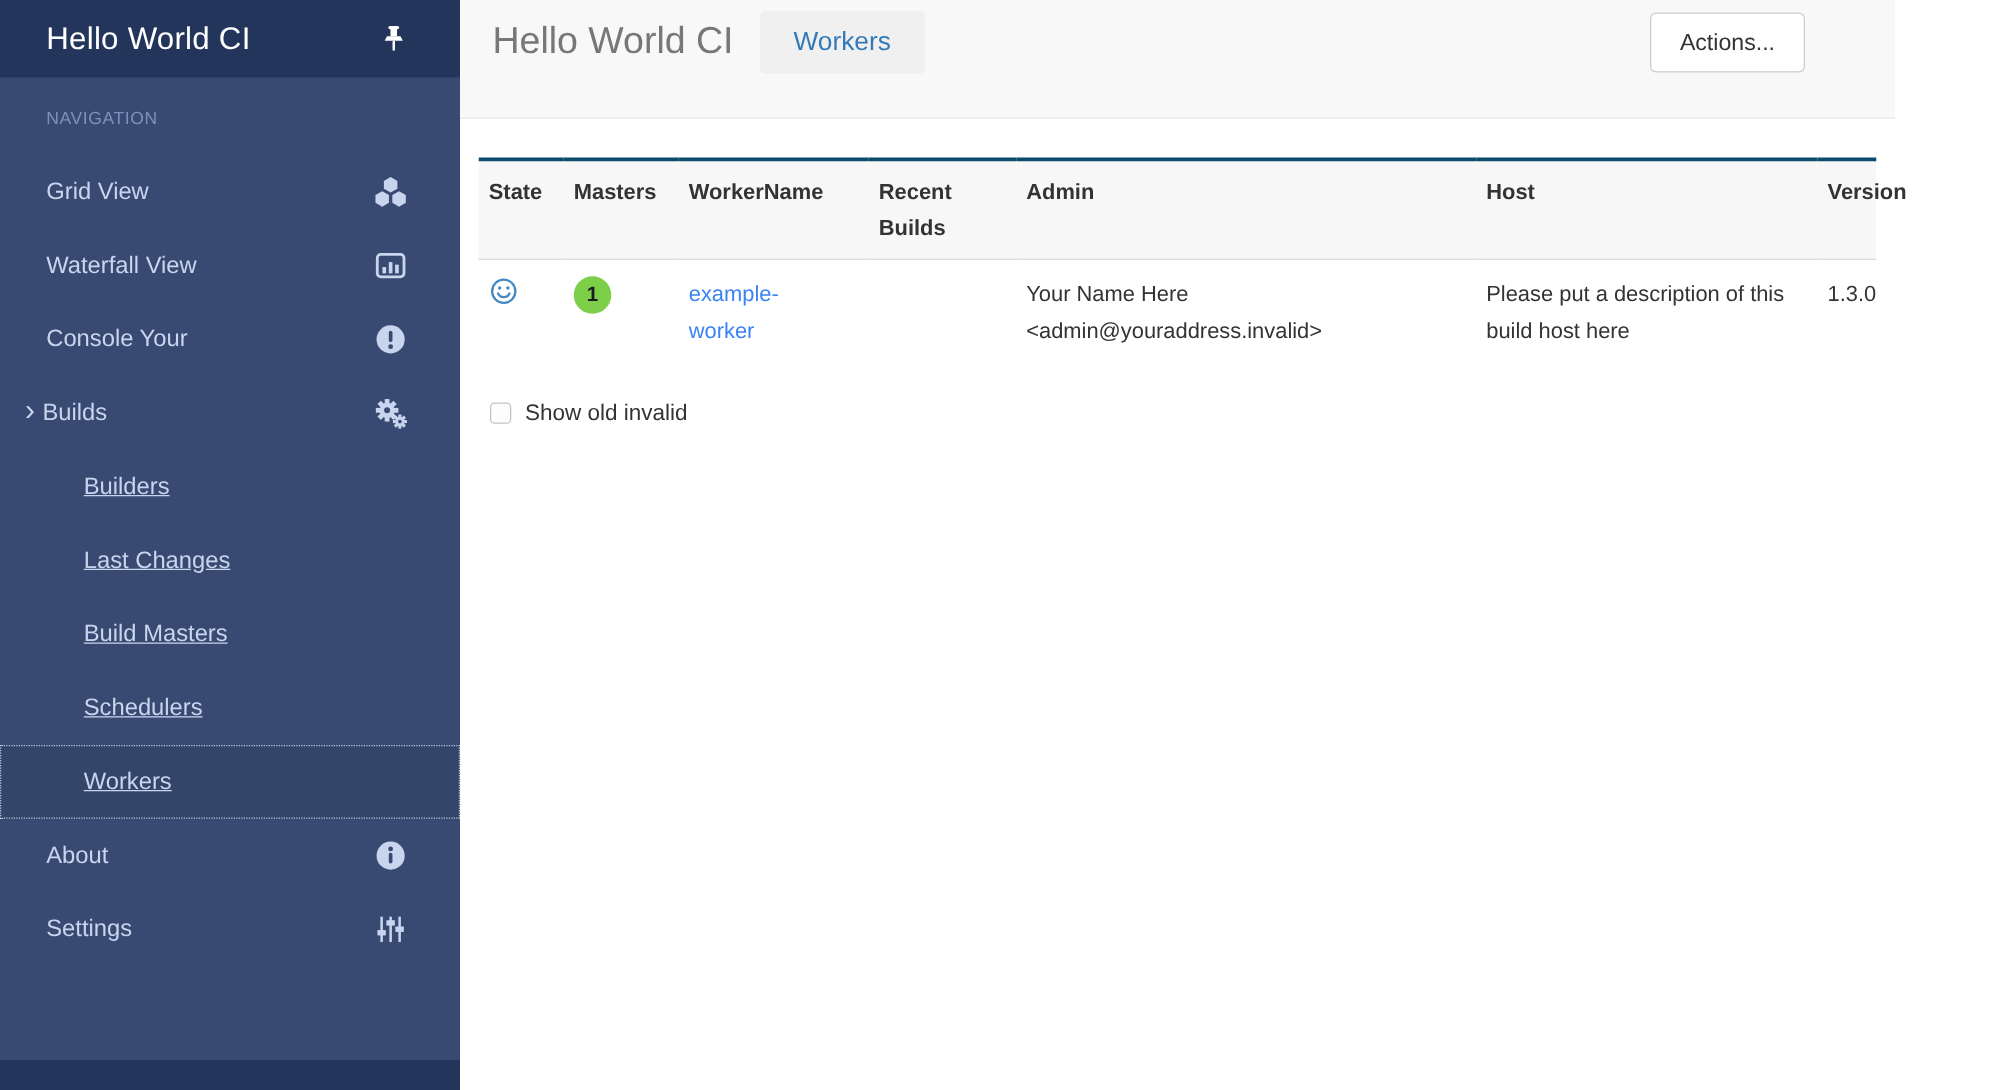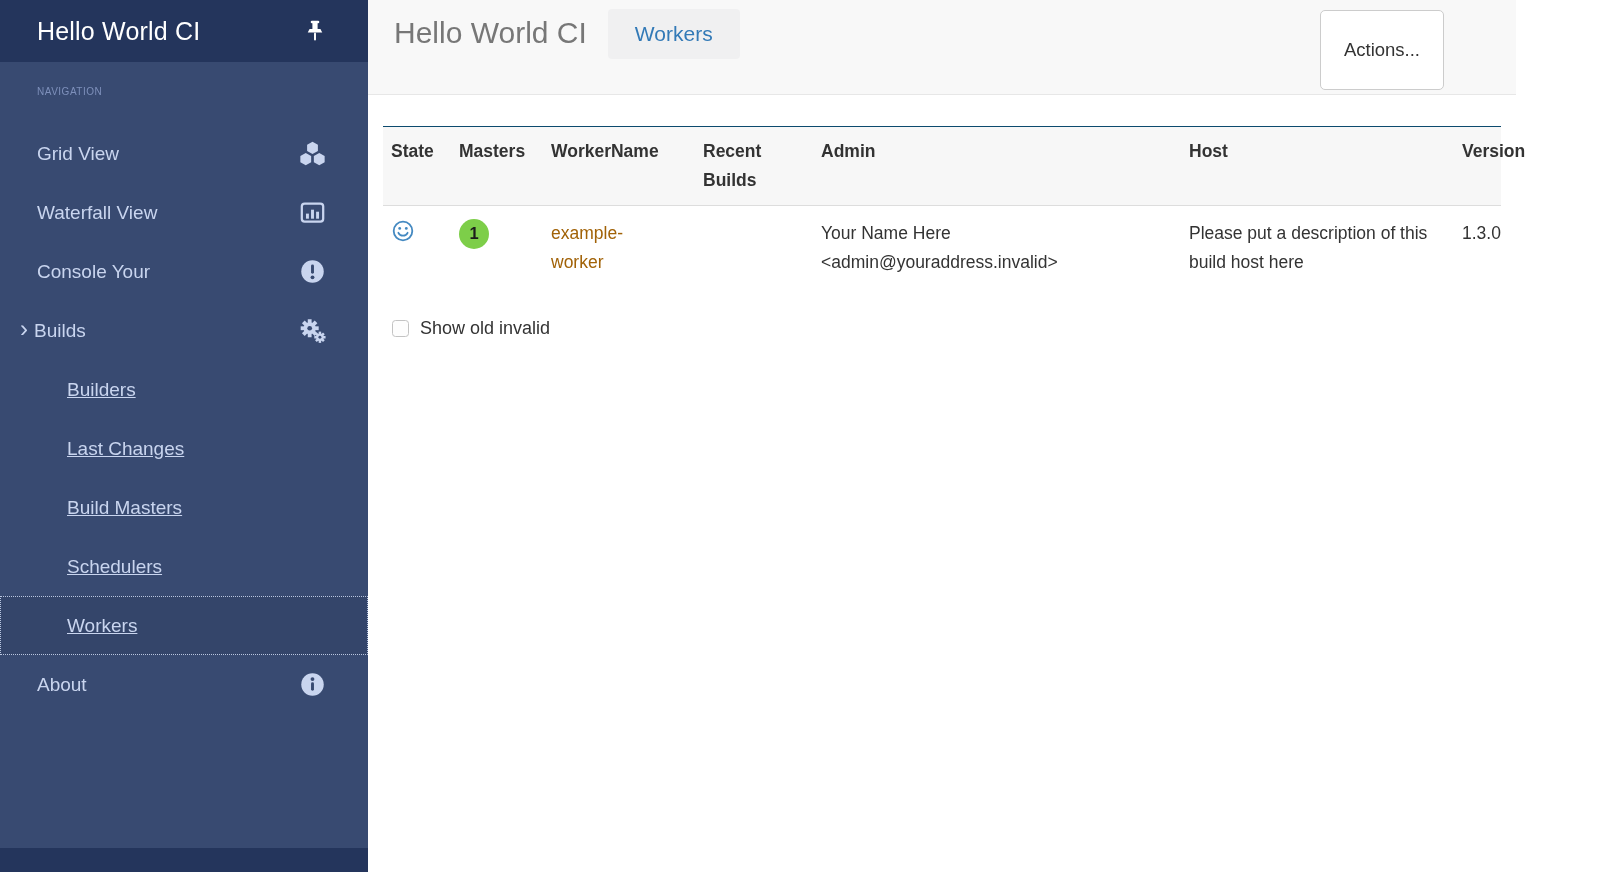--- a/index.html
+++ b/index.html
@@ -7,41 +7,41 @@
   body { font-family: "Liberation Sans", sans-serif; background: #fff; }
 
   .app { display: flex; width: 1516px; height: 872px; }
 
   
   .sidebar { width: 368px; flex: none; background: #24355c; display: flex; flex-direction: column; }
   .sidebar-header { height: 62px; flex: none; display: flex; align-items: center; justify-content: space-between; padding: 0 40px 0 37px; }
   .sidebar-title { color: #ffffff; font-size: 25px; letter-spacing: 0.2px; cursor: pointer; }
   .pin-icon { width: 26px; height: 26px; color: #ffffff; cursor: pointer; }
   .sidebar-nav { height: 786px; flex: none; background: #384a71; }
-  .nav-label { padding: 24px 0 0 37px; height: 62px; color: #7e90bb; font-size: 10px; letter-spacing: 0.5px; }
+  .nav-label { padding: 24px 0 0 37px; height: 62px; color: #7e90bb; font-size: 14px; letter-spacing: 0.5px; }
   .nav-item { height: 59px; display: flex; align-items: center; padding: 0 42px 0 37px; color: #c9d5ef; font-size: 19px; cursor: pointer; position: relative; }
   .nav-item .nav-ico { margin-left: auto; width: 27px; height: 27px; display: flex; align-items: center; justify-content: center; }
   .nav-item .nav-ico svg { width: 27px; height: 27px; }
   .nav-item.expandable { padding-left: 20px; }
   .nav-item.expandable .chev { font-size: 24px; line-height: 1; margin-right: 6px; color: #c9d5ef; transform: translateY(-2px); }
   .nav-item.sub { padding-left: 67px; text-decoration: underline; }
   .nav-item.selected { outline: 1px dotted #b9c6e0; outline-offset: -1px; background: rgba(0,0,0,0.06); }
 
   
   .main { flex: 1; display: flex; flex-direction: column; background: #fff; }
   .topbar { height: 95px; flex: none; background: #f8f8f8; border-bottom: 1px solid #e7e7e7; display: flex; align-items: flex-start; }
   .page-title { margin: 16px 0 0 26px; font-size: 30px; color: #777; font-weight: 400; }
   .active-pill { margin: 9px 0 0 21px; background: #f0f0f1; color: #337ab7; font-size: 21px; padding: 13px 27px; border-radius: 4px; cursor: pointer; }
-  .actions-btn { margin: 10px 72px 0 auto; background: #ffffff; border: 1px solid #ccc; border-radius: 5px; font-size: 18.5px; color: #333; padding: 28px 23px; font-family: "Liberation Sans", sans-serif; cursor: pointer; }
+  .actions-btn { margin: 10px 72px 0 auto; background: #ffffff; border: 1px solid #ccc; border-radius: 5px; font-size: 18.5px; color: #333; padding: 12px 23px; font-family: "Liberation Sans", sans-serif; cursor: pointer; }
 
   .content { padding: 0 15px; }
   table.workers { width: 100%; border-collapse: collapse; margin-top: 31px; table-layout: fixed; color: #333; }
-  table.workers th { background: #f7f7f7; text-align: left; vertical-align: top; padding: 10px 8px; border-top: 1px solid #0c4a6e; border-bottom: 1px solid #ddd; font-size: 17.5px; line-height: 1.65; font-weight: 700; }
+  table.workers th { background: #f7f7f7; text-align: left; vertical-align: top; padding: 10px 8px; border-top: 3px solid #0c4a6e; border-bottom: 1px solid #ddd; font-size: 17.5px; line-height: 1.65; font-weight: 700; }
   table.workers td { vertical-align: top; padding: 13px 8px; font-size: 17.5px; line-height: 1.65; }
-  .worker-link { color: #a16207; text-decoration: none; display: inline-block; max-width: 100px; cursor: pointer; }
+  .worker-link { color: #3b82f6; text-decoration: none; display: inline-block; max-width: 100px; cursor: pointer; }
   .badge-green { width: 30px; height: 30px; border-radius: 50%; background: #7dce49; color: #1c1c1c; font-weight: 700; font-size: 16.5px; display: inline-flex; align-items: center; justify-content: center; }
   .smiley { width: 24px; height: 24px; color: #4489c1; display: inline-block; }
 
   .show-old { margin: 28px 0 0 9px; display: flex; align-items: center; font-size: 18px; color: #333; cursor: pointer; }
   .show-old input { appearance: none; -webkit-appearance: none; width: 17px; height: 17px; border: 1px solid #c3c3c3; border-radius: 3.5px; background: #fdfdfd; margin: 0 11px 0 0; cursor: pointer; }
 </style>
 </head>
 <body>
 
 <div class="app">
@@ -144,20 +144,33 @@
         <span>About</span>
         <span class="nav-ico">
           <svg viewBox="0 0 24 24">
               <circle cx="12" cy="12" r="10" fill="currentColor"></circle>
               <circle cx="12" cy="7.2" r="1.7" fill="#384a71"></circle>
               <rect x="10.7" y="10" width="2.6" height="7.6" rx="1.3" fill="#384a71"></rect>
             </svg>
         </span>
       </div>
 
+      <div class="nav-item">
+        <span>Settings</span>
+        <span class="nav-ico">
+          <svg viewBox="0 0 24 24" fill="currentColor">
+            <rect x="4.7" y="3" width="1.8" height="18"></rect>
+            <rect x="2.6" y="12.5" width="6" height="3.8"></rect>
+            <rect x="11.1" y="3" width="1.8" height="18"></rect>
+            <rect x="9" y="5.5" width="6" height="3.8"></rect>
+            <rect x="17.5" y="3" width="1.8" height="18"></rect>
+            <rect x="15.4" y="10" width="6" height="3.8"></rect>
+          </svg>
+        </span>
+      </div>
     </nav>
   </aside>
 
   <div class="main">
     <div class="topbar">
       <h1 class="page-title">Hello World CI</h1>
       <span class="active-pill">Workers</span>
       <button class="actions-btn">Actions...</button>
     </div>
 

